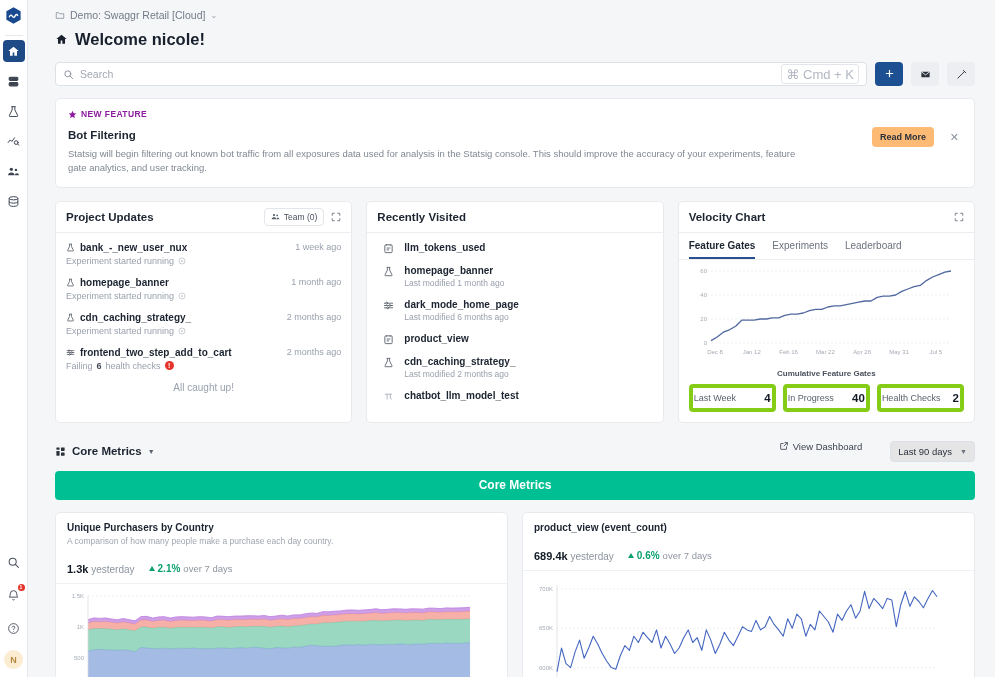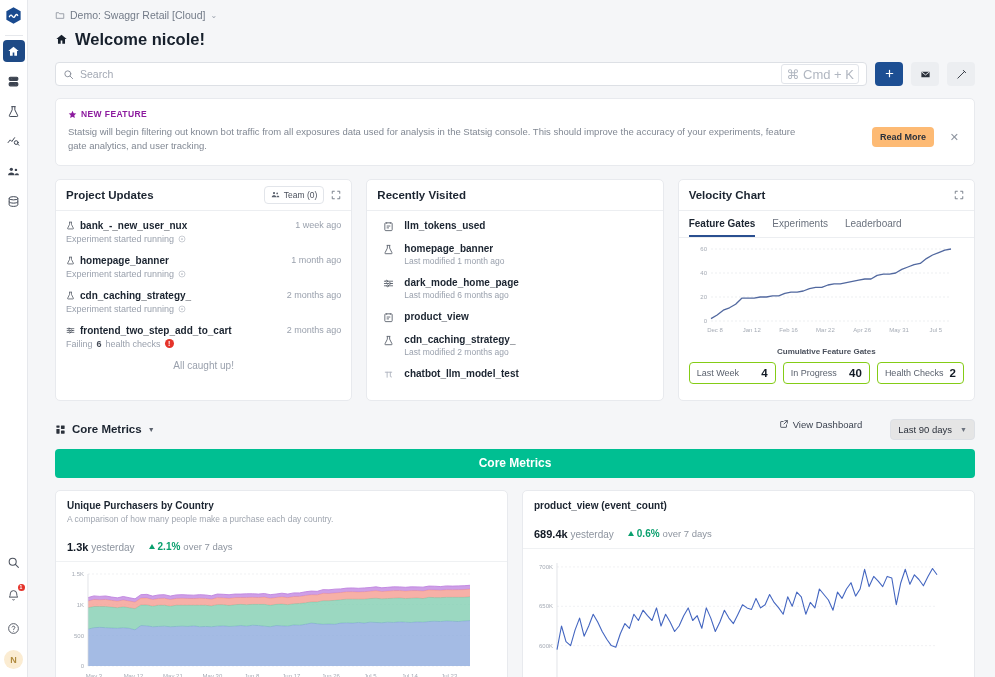--- a/index.html
+++ b/index.html
@@ -150,22 +150,22 @@
   .rv-sub { font-size: 8.5px; color: #9aa1ad; margin-top: 2px; }
 
   
   .vc-tabs { display: flex; gap: 17px; border-bottom: 1px solid #eceef1; margin: -2px -10px 0; padding: 0 10px; }
   .vc-tab { font-size: 10px; color: #6b727e; padding-bottom: 6px; cursor: pointer; }
   .vc-tab.active { color: #1b2430; font-weight: bold; border-bottom: 2px solid #2a4f90; }
   .vc-chart { margin-top: 3px; }
   .vc-caption { text-align: center; font-size: 8px; font-weight: bold; color: #4a505c; margin-top: 2px; }
   .vc-stats { display: flex; gap: 7px; margin-top: 6px; }
   .vc-stat {
-    flex: 1; border: 1px solid #84cc16; border-radius: 4px;
-    padding: 4px 7px; display: flex; align-items: center; justify-content: space-between;
+    flex: 1; border: 4px solid #84cc16; border-radius: 4px;
+    padding: 4px 1px; display: flex; align-items: center; justify-content: space-between;
   }
   .vc-stat .lbl { font-size: 9px; color: #5b626e; }
   .vc-stat .val { font-size: 11.5px; font-weight: bold; color: #121a25; }
 
   
   .cm-head { display: flex; align-items: center; justify-content: space-between; margin-top: 18px; }
   .cm-left { display: flex; align-items: center; gap: 6px; cursor: pointer; }
   .cm-title { font-size: 11.5px; font-weight: bold; color: #1b2430; }
   .cm-right { display: flex; align-items: flex-start; gap: 28px; }
   .view-dash { display: flex; align-items: center; gap: 4px; font-size: 9.5px; color: #3c4350; cursor: pointer; }
@@ -358,20 +358,21 @@
 
       <div class="card banner">
         <div class="nf">
           <span>
             <svg width="9" height="9" viewBox="0 0 24 24" fill="#8c1a9e">
                 <path d="m12 2 3 6.6 7 .8-5.2 4.8 1.4 7L12 17.8 5.8 21.2l1.4-7L2 9.4l7-.8z"></path>
               </svg>
           </span>
           <span>NEW FEATURE</span>
         </div>
+        <h3>Bot Filtering</h3>
         <p>Statsig will begin filtering out known bot traffic from all exposures data used for analysis in the Statsig console. This should improve the accuracy of your experiments, feature gate analytics, and user tracking.</p>
         <button class="read-more">Read More</button>
         <span class="banner-close">✕</span>
       </div>
 
       <div class="panels">
 
         <div class="card panel">
           <div class="panel-head">
             <span class="panel-title">Project Updates</span>

